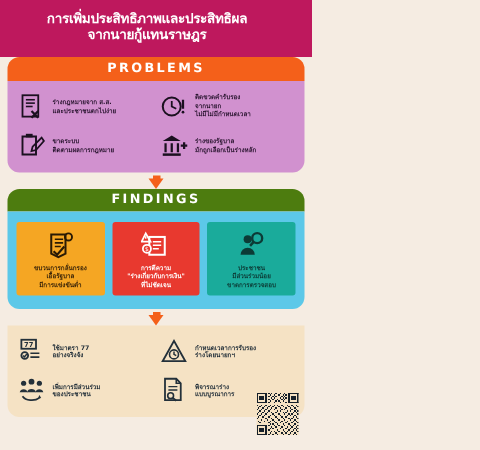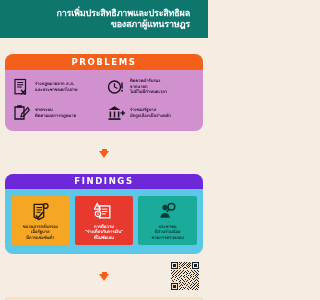--- a/index.html
+++ b/index.html
@@ -5,45 +5,45 @@
   html,body{margin:0;padding:0;}
   body{
     width:208px;height:300px;overflow:hidden;
     background:#f5ece2;
     font-family:"DejaVu Sans","Liberation Sans",sans-serif;
   }
   #page{position:relative;width:208px;height:300px;background:#f5ece2;}
 
   
   .header{
-    background:#0f766e;
+    background:#be185d;
     padding:8px 18px 8px 6px;
-    text-align:right;
+    text-align:center;
   }
   .header .title-line{
     color:#ffffff;
     font-weight:bold;
     font-size:9px;
     line-height:11px;
     letter-spacing:-0.2px;
     white-space:nowrap;
   }
 
   
-  .section{margin:16px 5px;}
+  .section{margin:0 5px;}
   .bar{
     text-align:center;
     color:#ffffff;
     font-weight:bold;
     font-size:8.5px;
     letter-spacing:1.6px;
     padding:2.5px 0 3px 0;
   }
   .bar-problems{background:#f4601a;}
-  .bar-findings{background:#6d28d9;}
+  .bar-findings{background:#4d7c0f;}
   .bar-suggestions{background:#1aab9b;}
 
   .panel{padding:4px 4px 5px 4px;}
   .panel-problems{background:#d191cf;border-radius:0 0 8px 8px;}
   .panel-findings{background:#5cc8e8;border-radius:0 0 8px 8px;}
   .panel-suggestions{background:#f5e2c4;border-radius:0 0 8px 8px;}
 
   .round-top{border-radius:8px 8px 0 0;}
 
   
@@ -119,21 +119,21 @@
   }
   .qr svg{display:block;}
 </style>
 </head>
 <body>
 
 <div id="page">
 
   <div class="header">
     <div class="title-line">การเพิ่มประสิทธิภาพและประสิทธิผล</div>
-    <div class="title-line">ของสภาผู้แทนราษฎร</div>
+    <div class="title-line">จากนายกู้แทนราษฎร</div>
   </div>
 
   <div class="section">
     <div class="bar bar-problems round-top">PROBLEMS</div>
     <div class="panel panel-problems">
       <div class="grid2">
 
         <div class="cell">
           <span class="ic">
             <svg width="18" height="18" viewBox="0 0 24 24">

